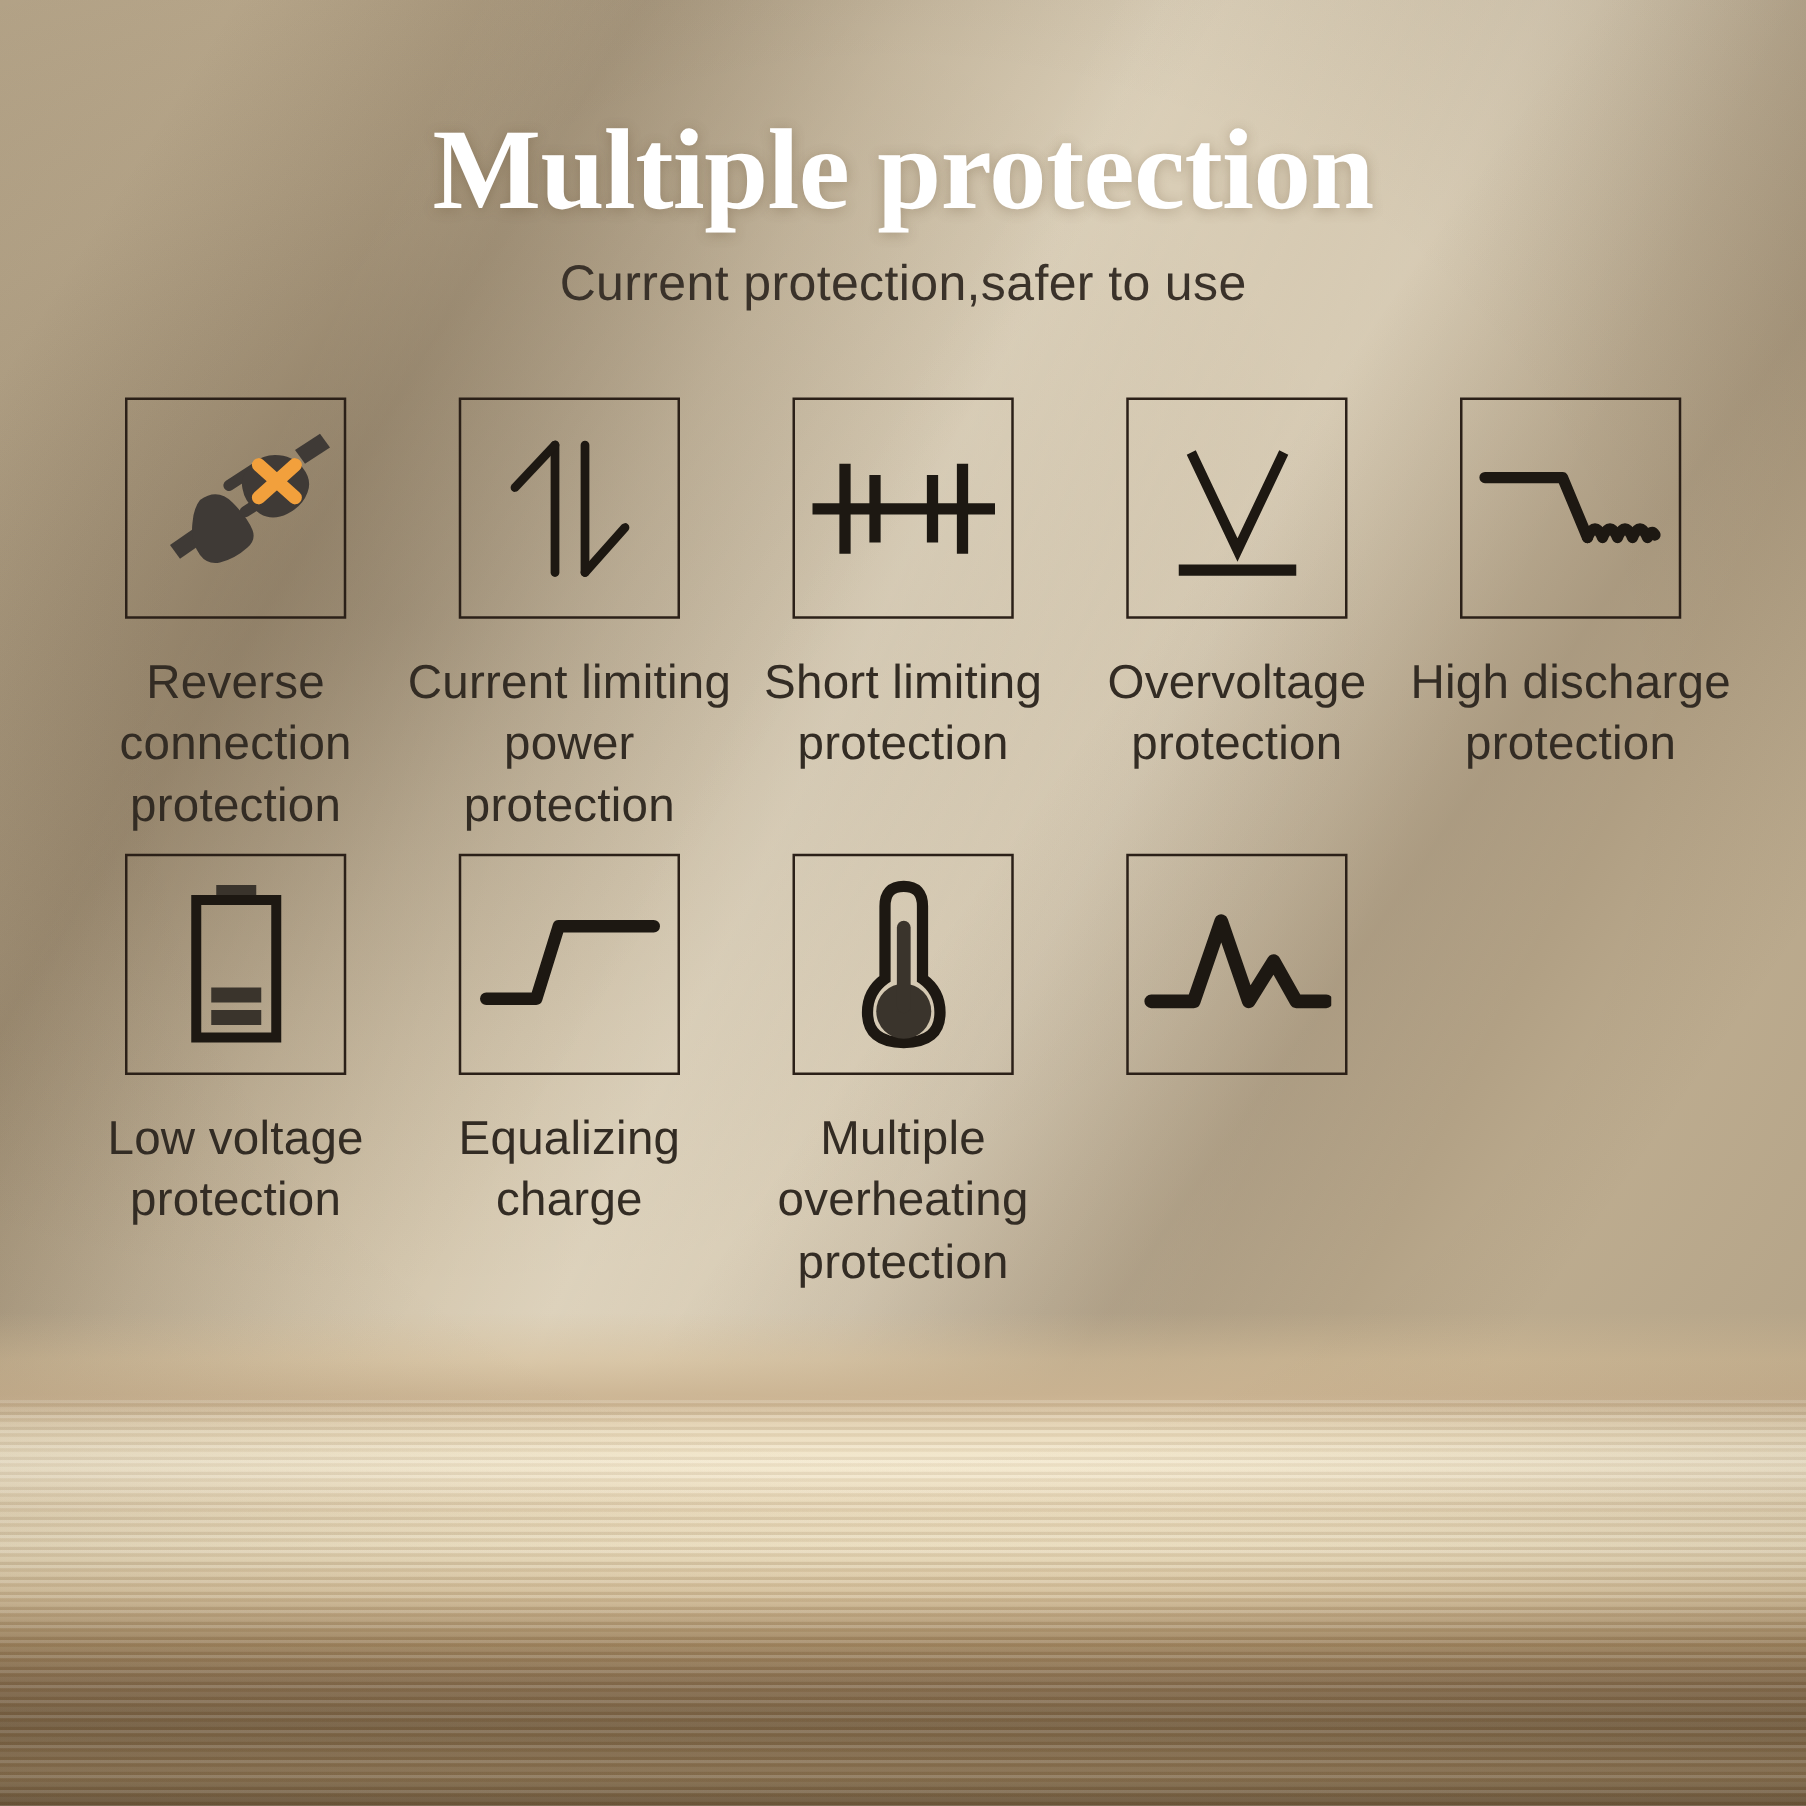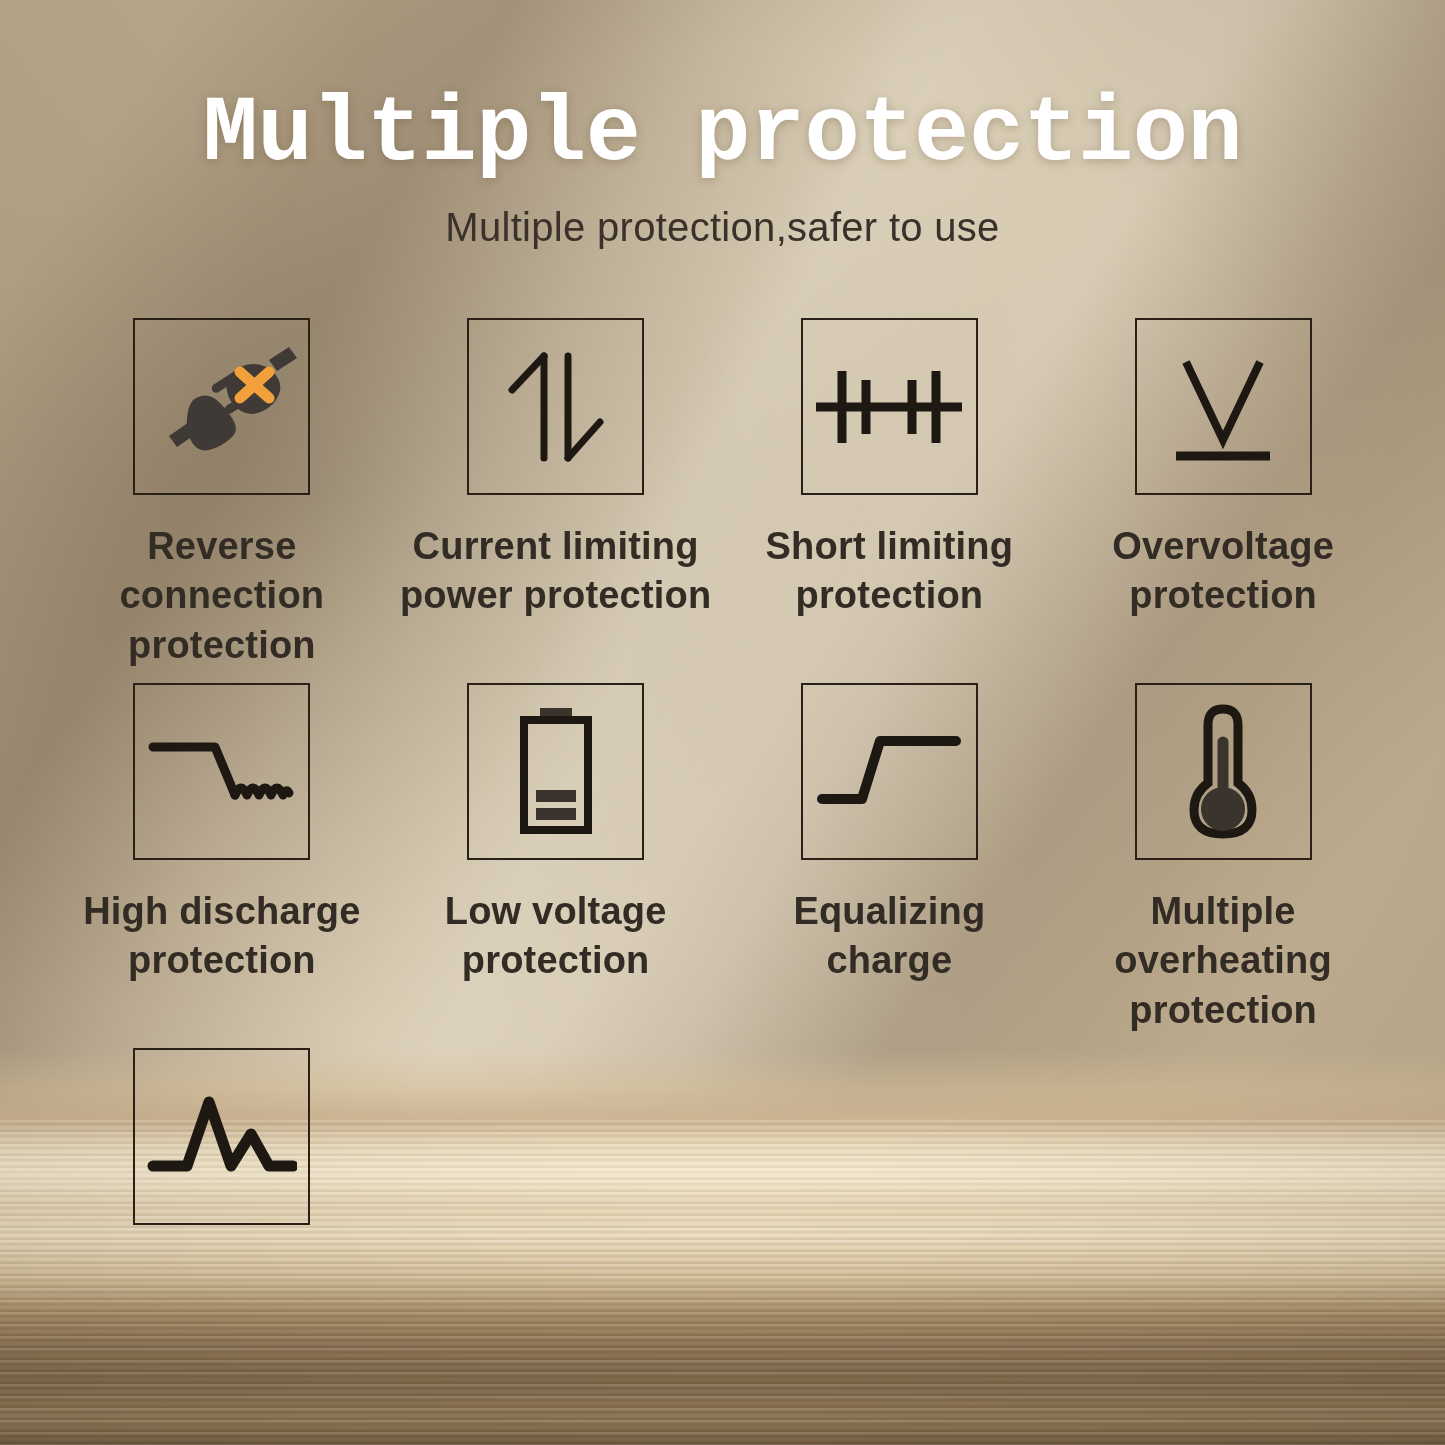--- a/index.html
+++ b/index.html
@@ -117,40 +117,39 @@
 
   
   .content { position:relative; z-index:5; width:100%; height:100%; }
 
   .title {
     position:absolute; top:82px; left:0; right:0;
     text-align:center;
     font-size:92px; font-weight:bold;
     color:#ffffff;
     letter-spacing:-0.5px;
-    font-family:Liberation Mono, monospace;
+    font-family:Liberation Serif, serif;
     text-shadow:0 2px 10px rgba(90,66,38,0.30);
   }
 
   .subtitle {
     position:absolute; top:205px; left:0; right:0;
     text-align:center;
     font-size:40px; font-weight:400;
     color:#3a322a;
     letter-spacing:0.3px;
     font-family:"Liberation Sans", sans-serif;
   }
 
   .grid {
     position:absolute;
     top:318px; left:55px; right:55px;
     display:grid;
-    grid-template-columns:repeat(4, 1fr);
+    grid-template-columns:repeat(5, 1fr);
     grid-template-rows:repeat(3, 365px);
-    font-weight:bold;
   }
 
   .cell { position:relative; display:flex; flex-direction:column; align-items:center; }
 
   .icon-box {
     width:177px; height:177px;
     border:2.5px solid #2b2018;
     background:transparent;
     display:flex; align-items:center; justify-content:center;
   }
@@ -180,21 +179,21 @@
   <div class="bg-layer beam-2"></div>
   <div class="bg-layer shade-2"></div>
   <div class="floor-blur-top"></div>
   <div class="floor"></div>
   <div class="floor-sheen"></div>
   <div class="bg-layer vignette"></div>
 
   <div class="content">
 
     <div class="title">Multiple protection</div>
-    <div class="subtitle">Multiple protection,safer to use</div>
+    <div class="subtitle">Current protection,safer to use</div>
 
     <div class="grid">
 
       <div class="cell r0">
         <div class="icon-box">
           <svg width="150" height="150" viewBox="0 0 150 150">
 
             <g fill="#3f3a36">
               <path d="M22 104 L48 86 L56 97 L30 115 Z"></path>
               <path d="M46 68 q14 -10 26 2 q12 12 16 22 q3 8 -4 14 q-10 9 -22 12 q-10 2 -16 -6 q-8 -11 -6 -26 q1 -12 6 -18 Z"></path>

